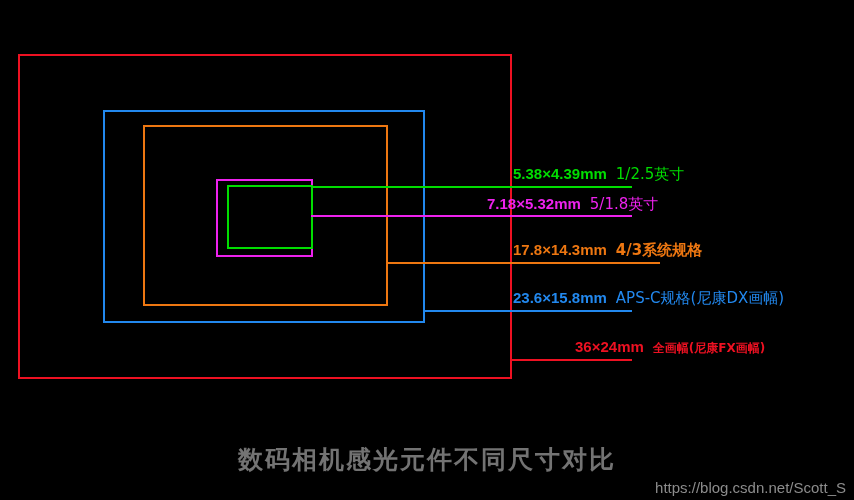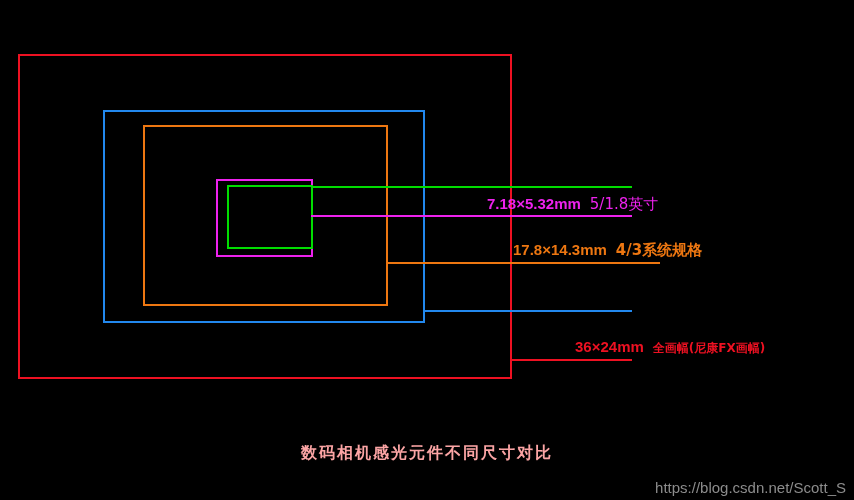--- a/index.html
+++ b/index.html
@@ -48,23 +48,23 @@
     font-family: "DejaVu Sans", "Liberation Sans", sans-serif;
   }
   .spec-bold {
     font-weight: bold;
   }
   #caption {
     position: absolute;
     left: 0;
     width: 854px;
     text-align: center;
-    color: #fca5a5;
+    color: #737373;
     font-weight: bold;
-    font-size: 16px;
+    font-size: 25px;
     letter-spacing: 2px;
     font-family: "DejaVu Sans", "Liberation Sans", sans-serif;
   }
   #watermark {
     position: absolute;
     right: 8px;
     bottom: 4px;
     color: #8c8c8c;
     font-size: 15px;
     font-family: "Liberation Sans", sans-serif;
@@ -88,31 +88,39 @@
   <div class="leader" style="left:312px; top:186px; width:320px; border-top-width:2px; border-top-color:#00dd00;"></div>
 
   <div class="leader" style="left:311px; top:215px; width:321px; border-top-width:2px; border-top-color:#ee22ee;"></div>
 
   <div class="leader" style="left:386px; top:262px; width:274px; border-top-width:2px; border-top-color:#ee7711;"></div>
 
   <div class="leader" style="left:423px; top:310px; width:209px; border-top-width:2px; border-top-color:#2288ee;"></div>
 
   <div class="leader" style="left:510px; top:359px; width:122px; border-top-width:2px; border-top-color:#ee1122;"></div>
 
+  <div class="label-row" style="left:513px; top:165px;">
+    <span class="dim" style="color:#00dd00;">5.38×4.39mm</span>
+    <span class="spec" style="color:#00dd00;">1/2.5英寸</span>
+  </div>
 
   <div class="label-row" style="left:487px; top:195px;">
     <span class="dim" style="color:#ee22ee;">7.18×5.32mm</span>
     <span class="spec" style="color:#ee22ee;">5/1.8英寸</span>
   </div>
 
   <div class="label-row" style="left:513px; top:241px;">
     <span class="dim" style="color:#ee7711;">17.8×14.3mm</span>
     <span class="spec spec-bold" style="color:#ee7711;">4/3系统规格</span>
   </div>
 
+  <div class="label-row" style="left:513px; top:289px;">
+    <span class="dim" style="color:#2288ee;">23.6×15.8mm</span>
+    <span class="spec" style="color:#2288ee;">APS-C规格(尼康DX画幅)</span>
+  </div>
 
   <div class="label-row" style="left:535px; top:338px;margin-left:40px;">
     <span class="dim" style="color:#ee1122;">36×24mm</span>
     <span class="spec spec-bold" style="color:#ee1122; font-size:12px;">全画幅(尼康FX画幅)</span>
   </div>
 
   <div id="caption" style="top:443px;">数码相机感光元件不同尺寸对比</div>
 
   <div id="watermark">https://blog.csdn.net/Scott_S</div>
 

